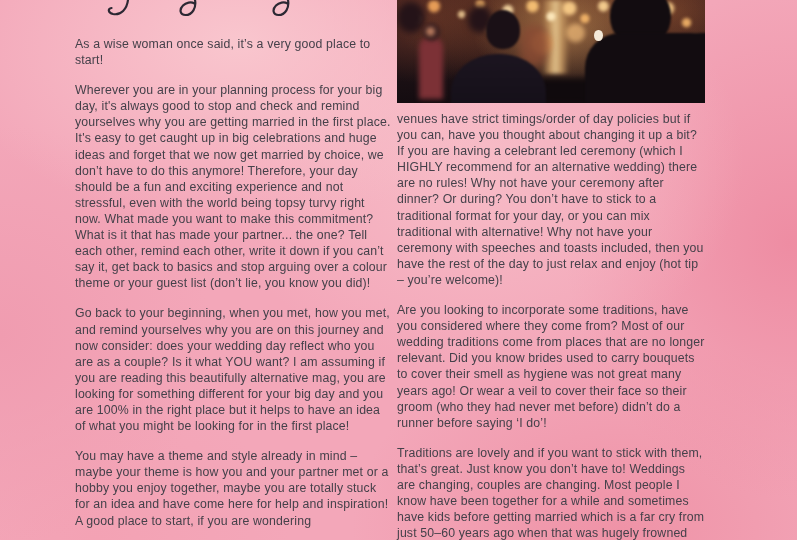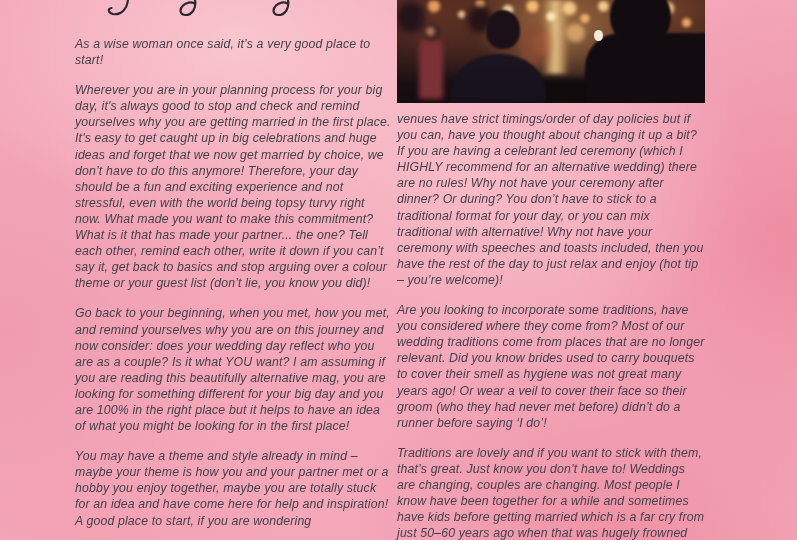--- a/index.html
+++ b/index.html
@@ -12,21 +12,21 @@
       radial-gradient(360px 260px at 78% 98%, #ef93a7 0%, rgba(239,147,167,0) 75%),
       radial-gradient(300px 300px at 0% 62%,  #f09cb0 0%, rgba(240,156,176,0) 70%),
       radial-gradient(260px 200px at 12% 100%,#f3a2b4 0%, rgba(243,162,180,0) 75%),
       #f3a7b9;
   }
   
   .heading-descenders{position:absolute;left:0;top:0;}
 
   
   .col{position:absolute;color:#45414a;font-size:12.3px;line-height:16.1px;letter-spacing:.15px;text-align:left;}
-  .col p{margin:0 0 14px 0;font-style:italic;}
+  .col p{margin:0 0 14px 0;}
   .col-left{left:75px;top:36px;width:319px;}
   .col-right{left:397px;top:111px;width:309px;}
 
   
   .photo{position:absolute;left:397px;top:0;width:308px;height:103px;overflow:hidden;
     background:#1d1216;}
   .photo *{position:absolute;}
   .ph-bg{inset:0;
     background:
       radial-gradient(130px 90px at 54% 28%, rgba(216,166,100,.5), transparent 70%),

